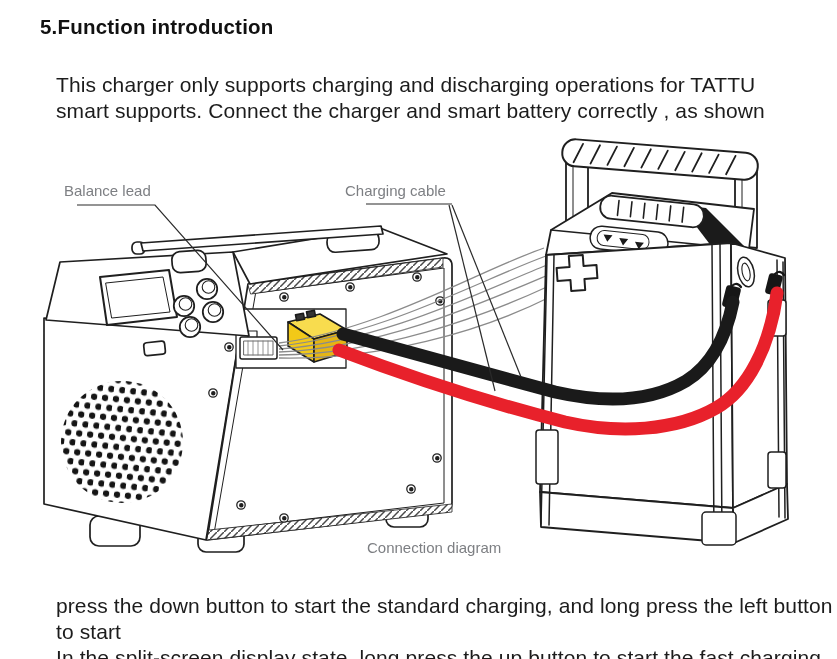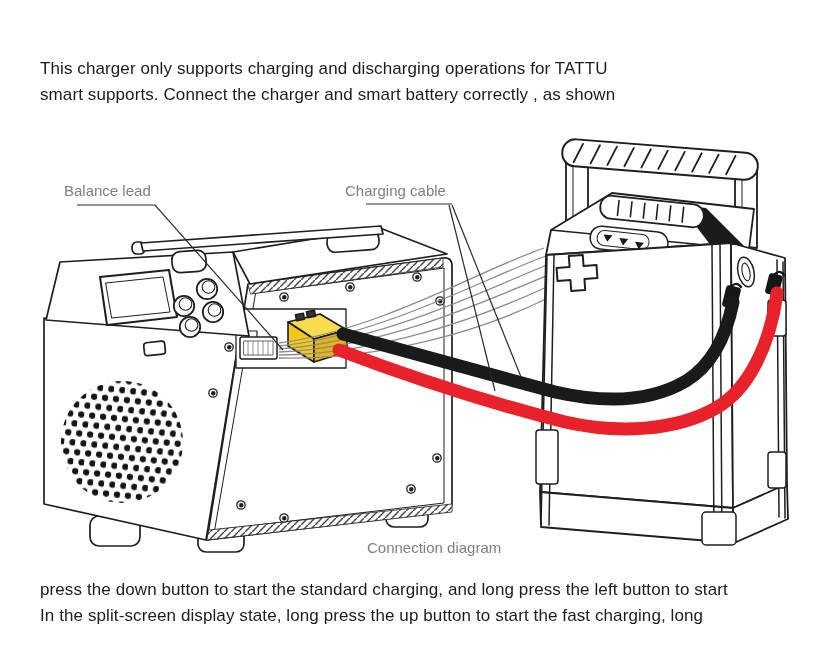--- a/index.html
+++ b/index.html
@@ -10,39 +10,40 @@
     font-family:"Liberation Sans",sans-serif;
     color:#1c1c1c;
     overflow:hidden;
   }
   .heading{
     position:absolute;left:40px;top:15px;margin:0;
     font-size:20.5px;font-weight:bold;color:#111;
     letter-spacing:0.2px;
   }
   .para{
-    position:absolute;margin:0;
-    font-size:17px;line-height:26px;color:#1c1c1c;
+    position:absolute;margin:16px;
+    font-size:21px;line-height:26px;color:#1c1c1c;
     letter-spacing:0.1px;
   }
   .para span{display:block;}
   .intro{left:40px;top:56px;width:760px;}
   .footer{left:40px;top:577px;width:790px;}
   .diagram-svg{position:absolute;left:0;top:0;}
   .dlabel{
     font-family:"Liberation Sans",sans-serif;
     font-size:15px;
   }
   .outline{stroke:#1f1f1f;fill:#ffffff;stroke-linejoin:round;stroke-linecap:round;}
 </style>
 </head>
 <body>
 
 <div class="page">
 
+  <h1 class="heading">5.Function introduction</h1>
 
   <p class="para intro">
       <span>This charger only supports charging and discharging operations for TATTU</span>
       <span>smart supports. Connect the charger and smart battery correctly , as shown</span>
     </p>
 
   <svg class="diagram-svg" width="837" height="659" viewBox="0 0 837 659">
     <defs>
       <pattern id="ventDots" patternUnits="userSpaceOnUse" width="11" height="19" patternTransform="rotate(6)">
         <circle cx="3" cy="4.7" r="3.2" fill="#151515"></circle>

